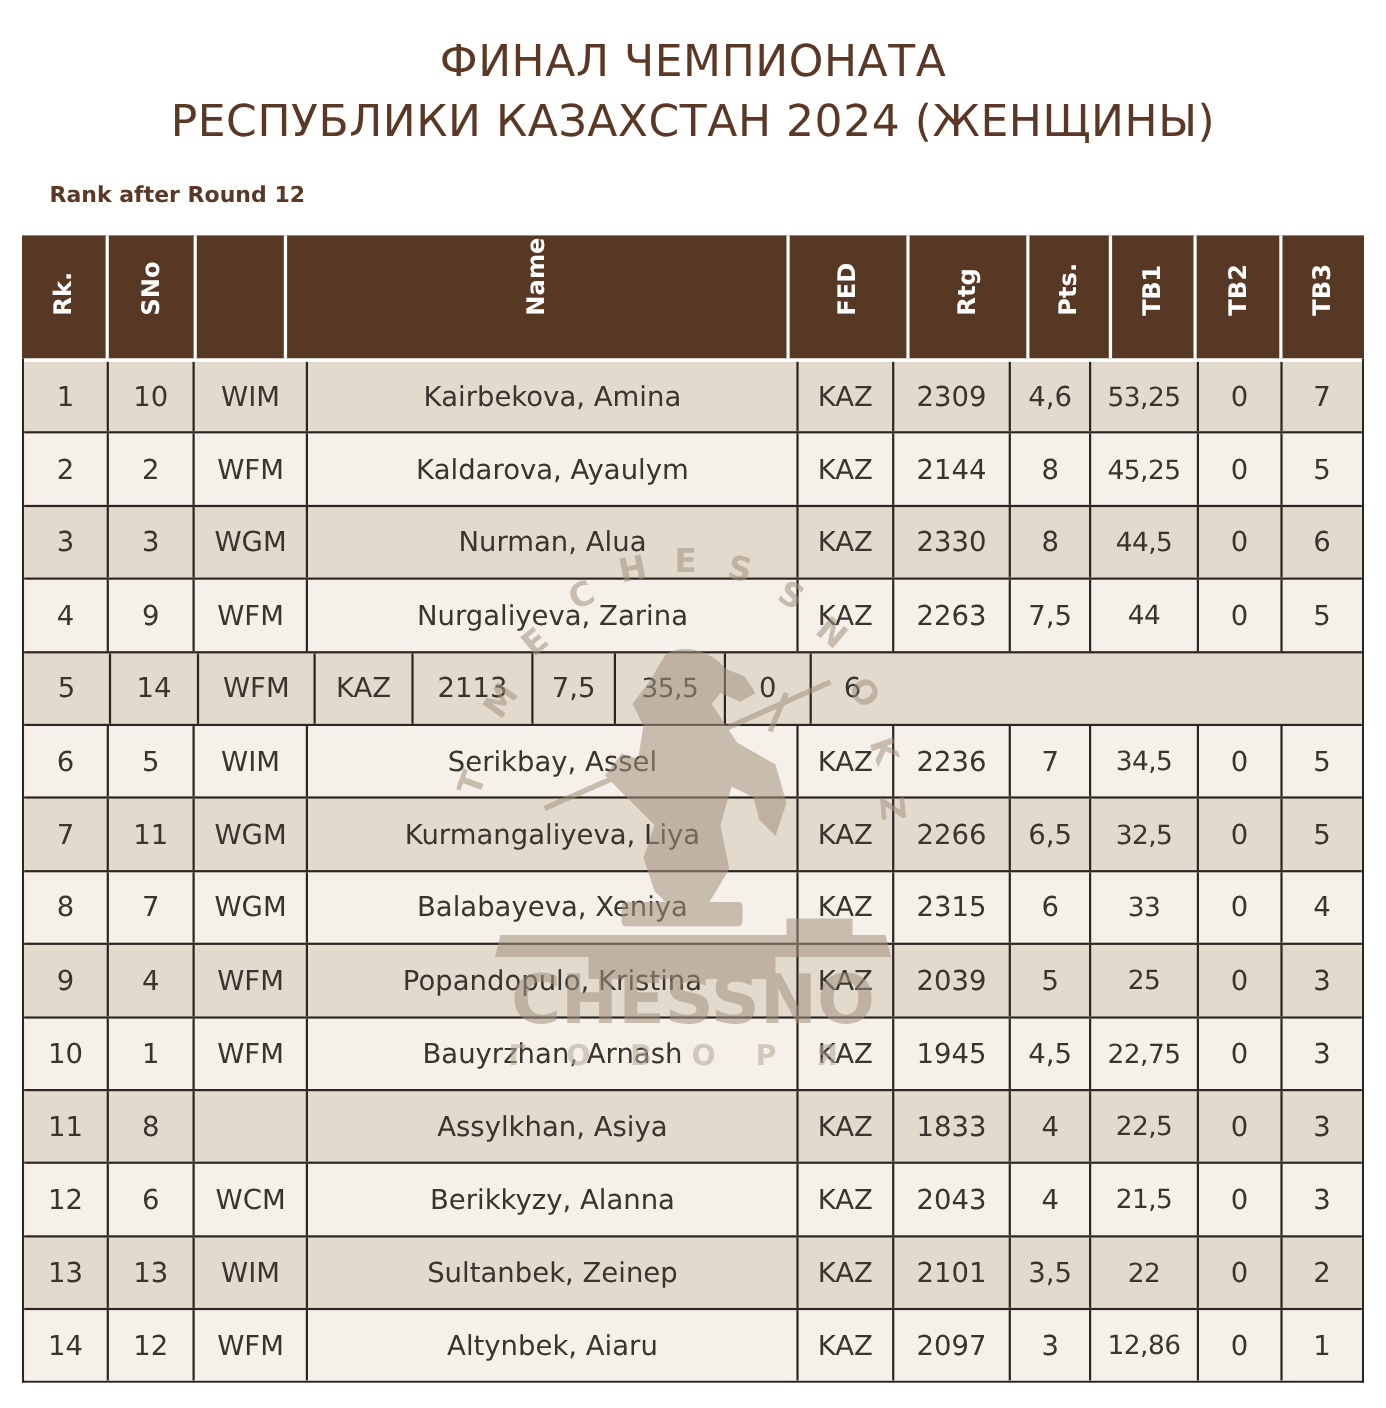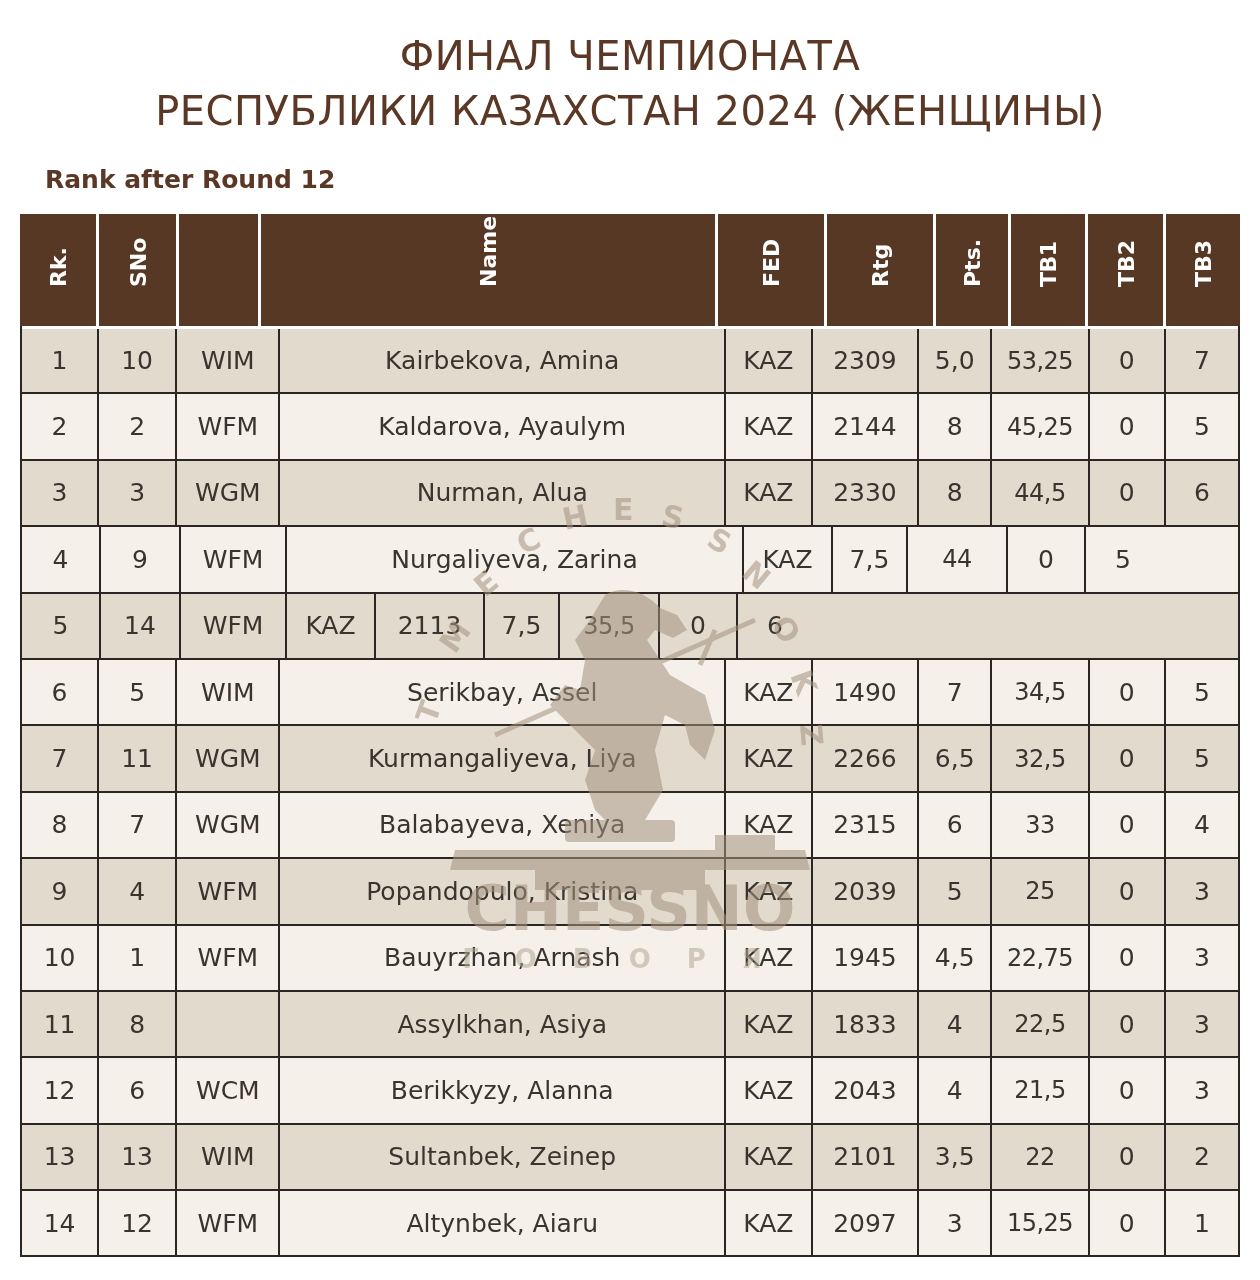--- a/index.html
+++ b/index.html
@@ -11,21 +11,21 @@
   }
   .title {
     position: absolute; left: 0; width: 1260px; text-align: center;
     color: #5b3826; font-weight: normal; font-size: 40px; letter-spacing: 0.5px;
     font-family: "DejaVu Sans", sans-serif;
   }
   .title.l1 { top: 33px; }
   .title.l2 { top: 88px; }
   .subtitle {
     position: absolute; left: 45px; top: 165px;
-    color: #5b3826; font-weight: bold; font-size: 25px;
+    color: #5b3826; font-weight: bold; font-size: 20px;
     font-family: "DejaVu Sans", sans-serif;
   }
   .table {
     position: absolute; left: 20px; top: 214px; width: 1220px;
   }
   .hdr {
     position: relative; height: 112px; display: flex;
   }
   .hcell {
     position: relative; height: 112px; background: #573825;
@@ -104,21 +104,21 @@
       </div>
   </div>
   <div class="rows" id="rows">
       <div class="row odd">
         <div class="cell c-rk">1</div>
         <div class="cell c-sno">10</div>
         <div class="cell c-title">WIM</div>
         <div class="cell c-name">Kairbekova, Amina</div>
         <div class="cell c-fed">KAZ</div>
         <div class="cell c-rtg">2309</div>
-        <div class="cell c-pts">5,0</div>
+        <div class="cell c-pts">4,6</div>
         <div class="cell c-tb1">53,25</div>
         <div class="cell c-tb2">0</div>
         <div class="cell c-tb3">7</div>
       </div>
       <div class="row even">
         <div class="cell c-rk">2</div>
         <div class="cell c-sno">2</div>
         <div class="cell c-title">WFM</div>
         <div class="cell c-name">Kaldarova, Ayaulym</div>
         <div class="cell c-fed">KAZ</div>
@@ -139,20 +139,21 @@
         <div class="cell c-tb1">44,5</div>
         <div class="cell c-tb2">0</div>
         <div class="cell c-tb3">6</div>
       </div>
       <div class="row even">
         <div class="cell c-rk">4</div>
         <div class="cell c-sno">9</div>
         <div class="cell c-title">WFM</div>
         <div class="cell c-name">Nurgaliyeva, Zarina</div>
         <div class="cell c-fed">KAZ</div>
+        <div class="cell c-rtg">2263</div>
         <div class="cell c-pts">7,5</div>
         <div class="cell c-tb1">44</div>
         <div class="cell c-tb2">0</div>
         <div class="cell c-tb3">5</div>
       </div>
       <div class="row odd">
         <div class="cell c-rk">5</div>
         <div class="cell c-sno">14</div>
         <div class="cell c-title">WFM</div>
         <div class="cell c-fed">KAZ</div>
@@ -161,21 +162,21 @@
         <div class="cell c-tb1">35,5</div>
         <div class="cell c-tb2">0</div>
         <div class="cell c-tb3">6</div>
       </div>
       <div class="row even">
         <div class="cell c-rk">6</div>
         <div class="cell c-sno">5</div>
         <div class="cell c-title">WIM</div>
         <div class="cell c-name">Serikbay, Assel</div>
         <div class="cell c-fed">KAZ</div>
-        <div class="cell c-rtg">1490</div>
+        <div class="cell c-rtg">2236</div>
         <div class="cell c-pts">7</div>
         <div class="cell c-tb1">34,5</div>
         <div class="cell c-tb2">0</div>
         <div class="cell c-tb3">5</div>
       </div>
       <div class="row odd">
         <div class="cell c-rk">7</div>
         <div class="cell c-sno">11</div>
         <div class="cell c-title">WGM</div>
         <div class="cell c-name">Kurmangaliyeva, Liya</div>
@@ -259,21 +260,21 @@
         <div class="cell c-tb3">2</div>
       </div>
       <div class="row even">
         <div class="cell c-rk">14</div>
         <div class="cell c-sno">12</div>
         <div class="cell c-title">WFM</div>
         <div class="cell c-name">Altynbek, Aiaru</div>
         <div class="cell c-fed">KAZ</div>
         <div class="cell c-rtg">2097</div>
         <div class="cell c-pts">3</div>
-        <div class="cell c-tb1">15,25</div>
+        <div class="cell c-tb1">12,86</div>
         <div class="cell c-tb2">0</div>
         <div class="cell c-tb3">1</div>
       </div>
     </div>
 </div>
 
 <svg class="watermark" viewBox="0 0 430 500" xmlns="http://www.w3.org/2000/svg">
   <g fill="#a4937f">
     <path d="M190 105 C205 95 230 100 245 118 L262 125 L272 140 L258 148 L240 140 L232 150 L255 185 L290 205 L300 240 L290 270 L275 255 L270 235 L250 225 L240 260 L248 300 L230 330 L200 340 L180 320 L170 290 L180 260 L160 240 L135 215 L150 195 L165 200 L170 170 L160 150 L175 130 Z"></path>
     <rect x="150" y="330" width="110" height="22" rx="4"></rect>

